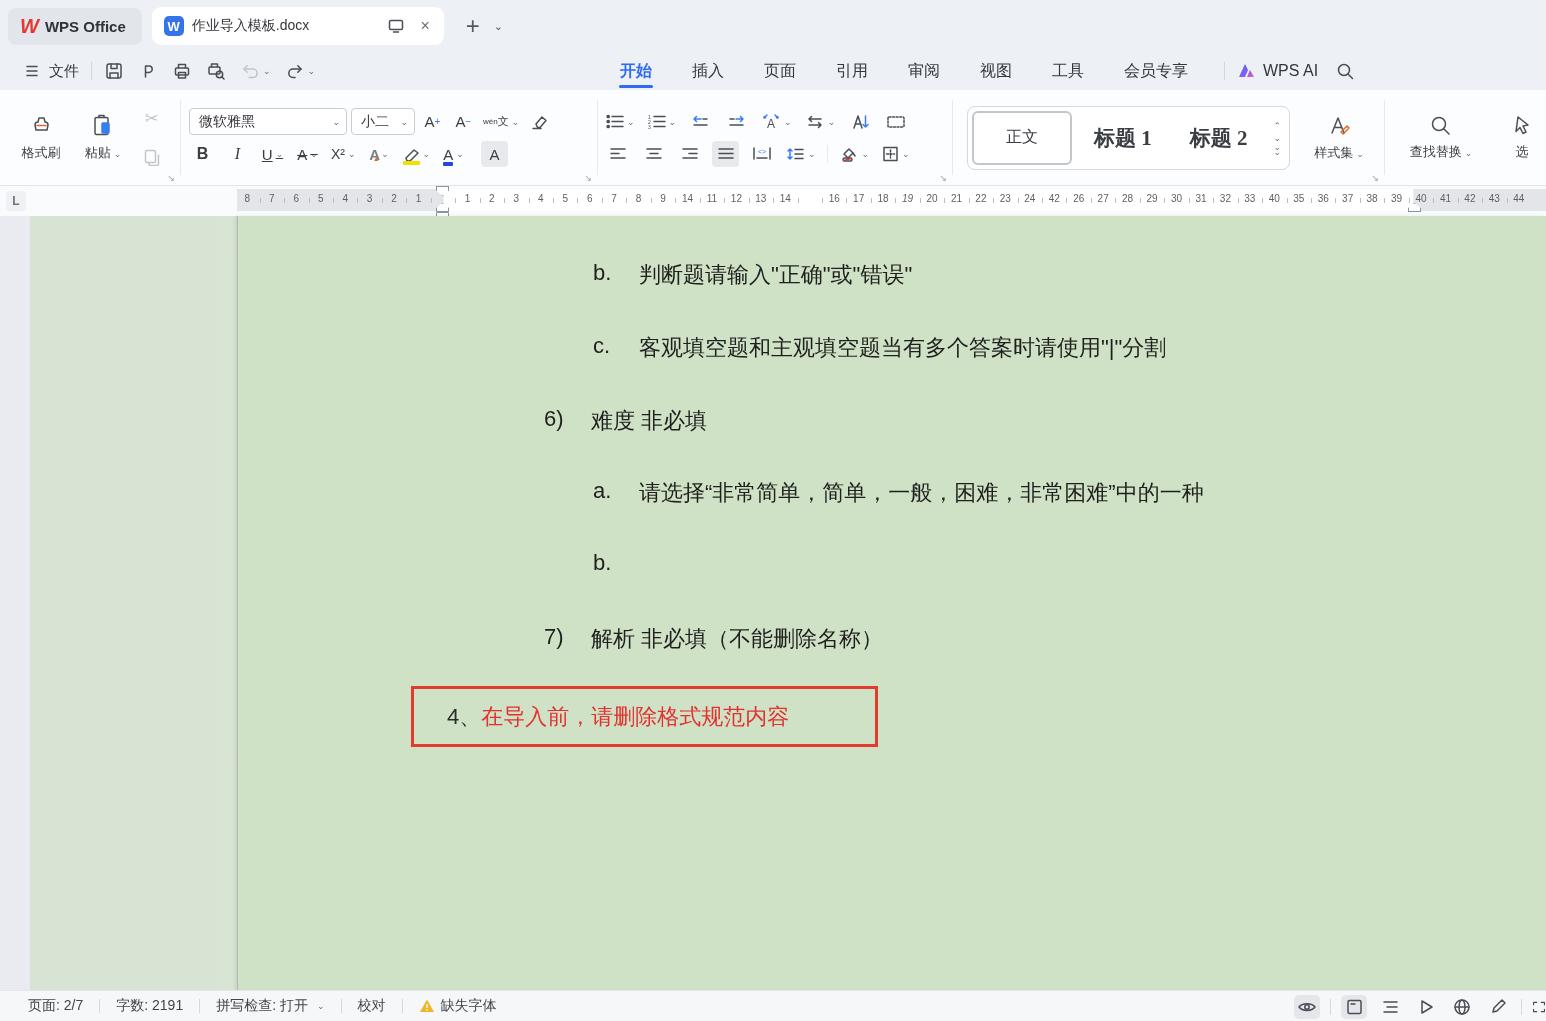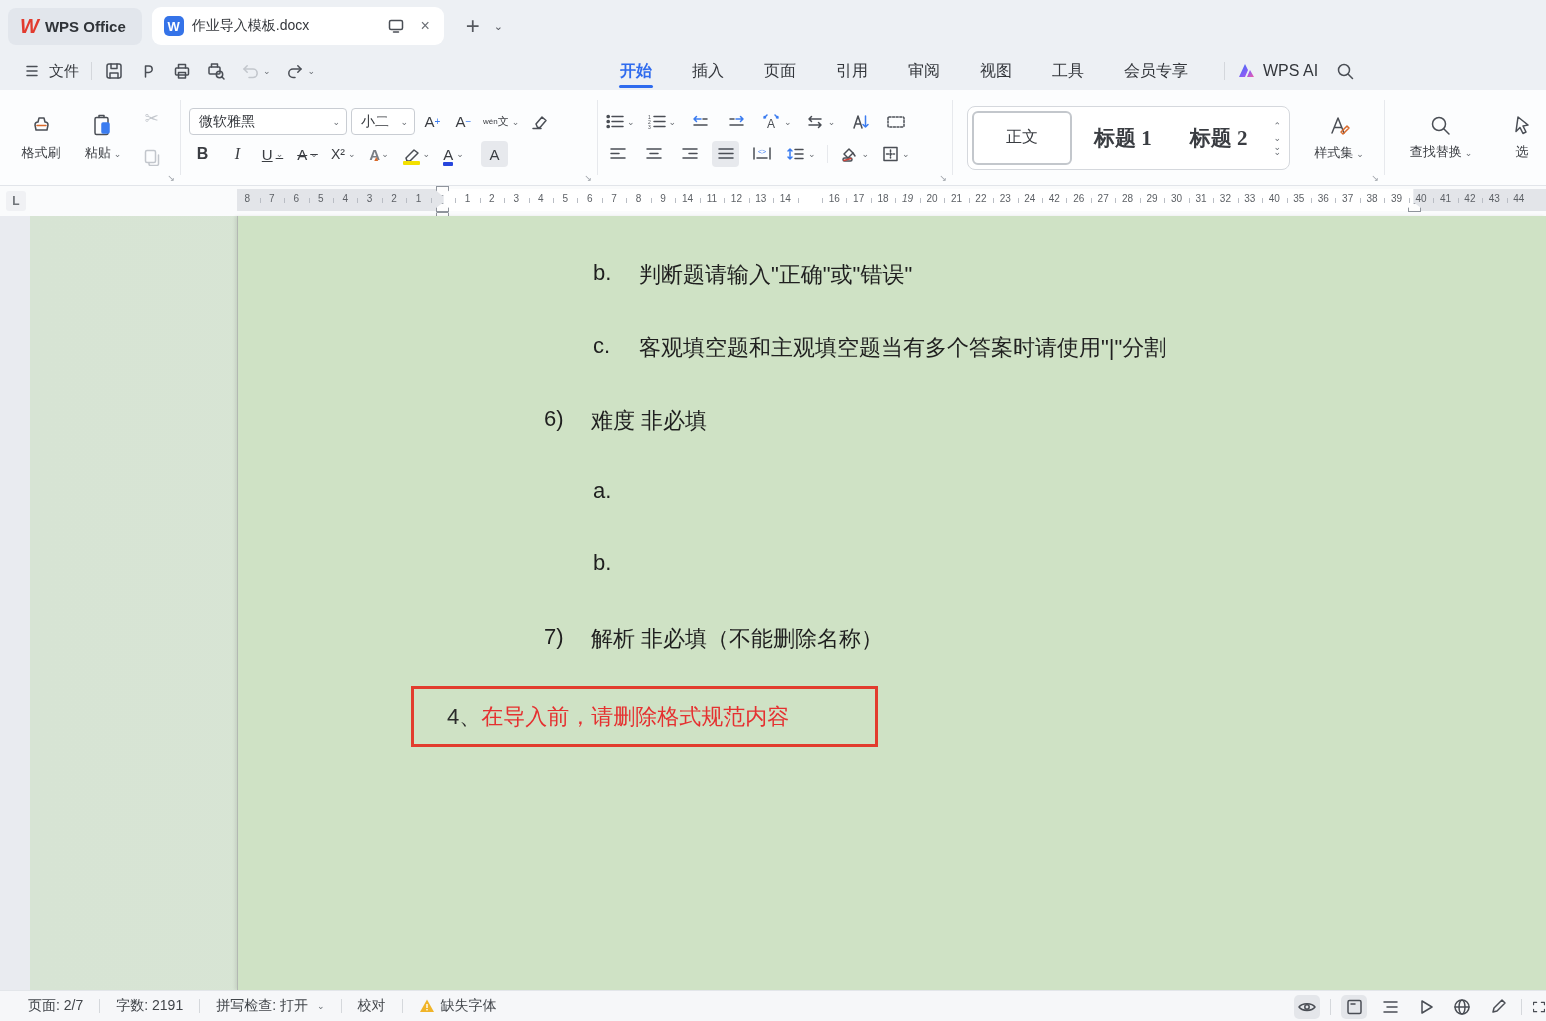--- a/index.html
+++ b/index.html
@@ -605,20 +605,21 @@
     <div class="doc-line lv2">
       <span class="mk">c.</span>
       <span class="tx">客观填空题和主观填空题当有多个答案时请使用"|"分割</span>
     </div>
     <div class="doc-line lv1">
       <span class="mk">6)</span>
       <span class="tx">难度 非必填</span>
     </div>
     <div class="doc-line lv2">
       <span class="mk">a.</span>
+      <span class="tx">请选择“非常简单，简单，一般，困难，非常困难”中的一种</span>
     </div>
     <div class="doc-line lv2">
       <span class="mk">b.</span>
     </div>
     <div class="doc-line lv1">
       <span class="mk">7)</span>
       <span class="tx">解析 非必填（不能删除名称）</span>
     </div>
     <div class="rednote">
       <span class="pfx">4、</span>

